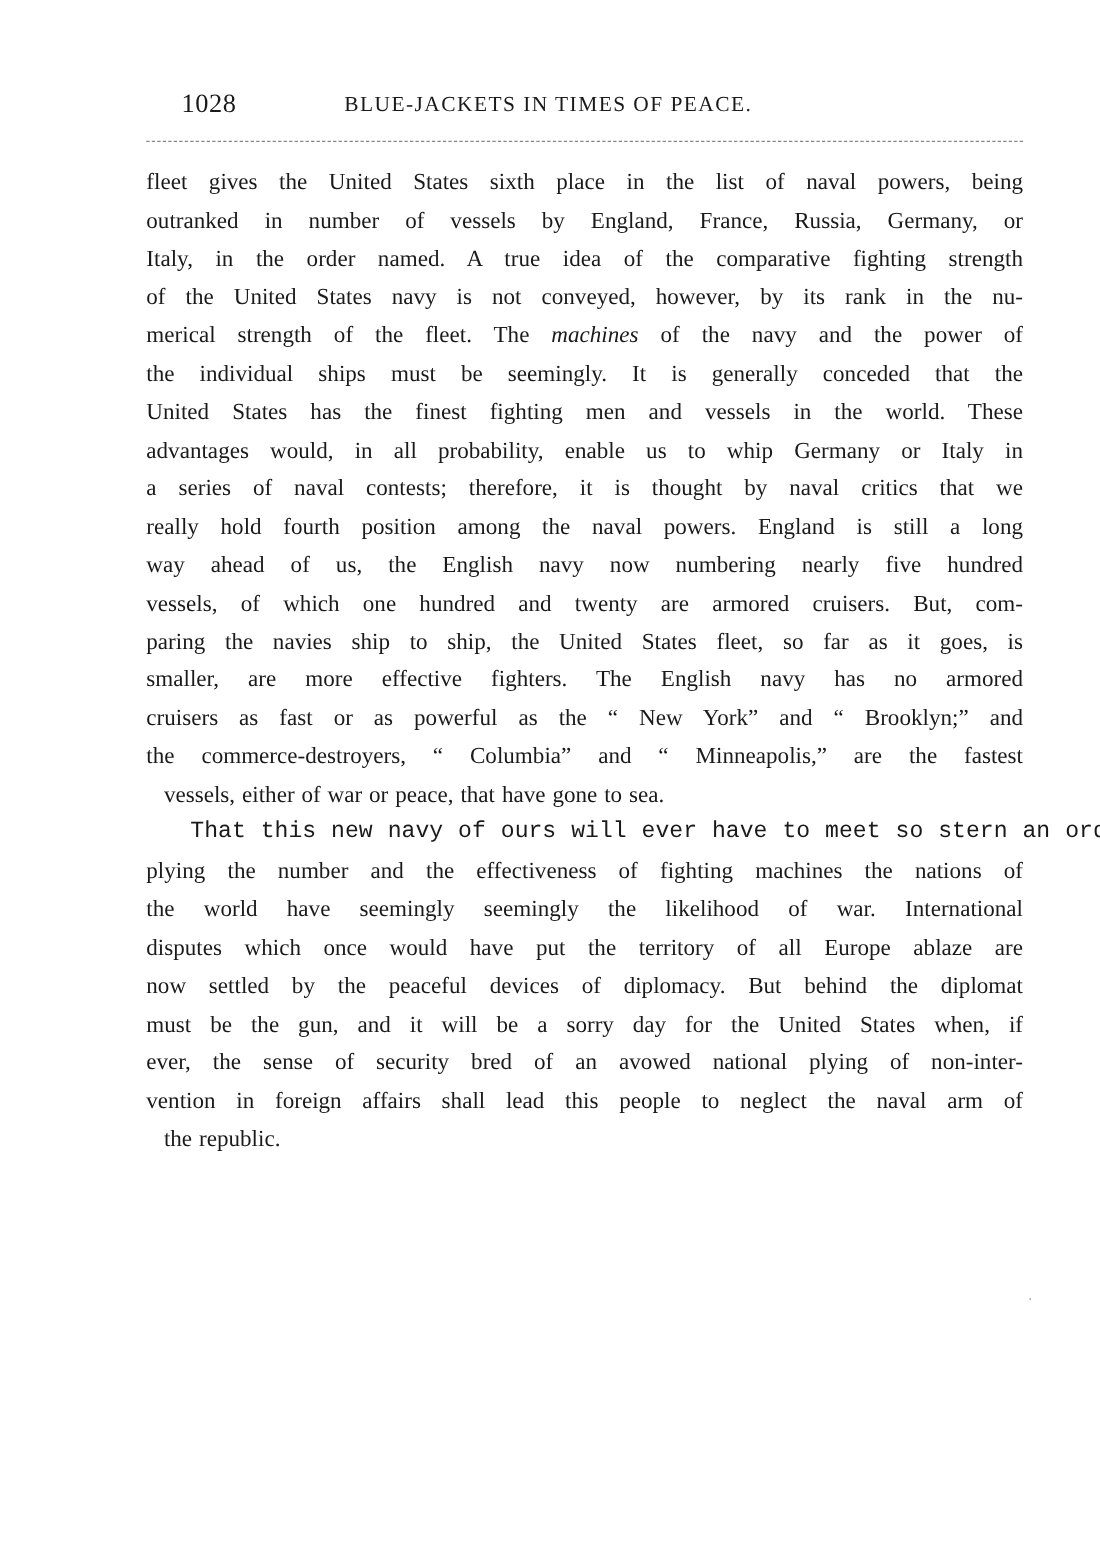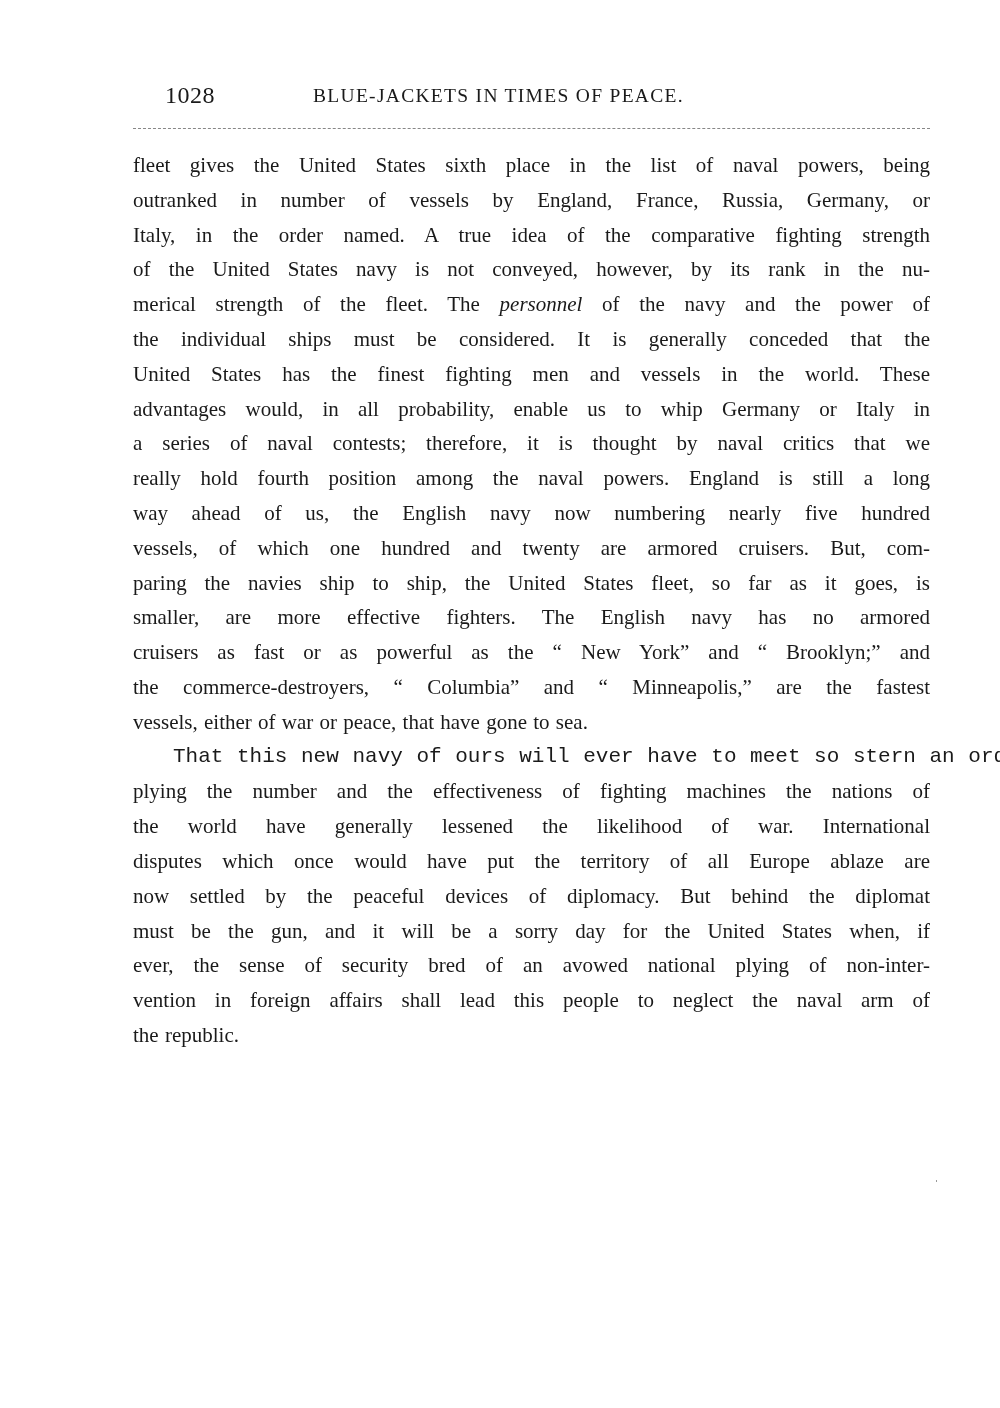--- a/index.html
+++ b/index.html
@@ -57,20 +57,21 @@
       height: 34.8px;
       line-height: 34.8px;
       font-size: 21px;
       text-align: justify;
       text-align-last: justify;
       white-space: nowrap;
       word-spacing: 1px;
     }
     .line.last {
       text-align-last: left;
+      margin-left: 16px;
     }
     .line.indent {
       padding-left: 40px;
       font-family: Liberation Mono, monospace;
     }
     em.italic {
       font-style: italic;
     }
     .speck {
       position: absolute;
@@ -89,38 +90,38 @@
   <span class="running-head">BLUE-JACKETS IN TIMES OF PEACE.</span>
 </div>
 <div class="header-rule"></div>
 
 <div class="body-text">
   <div>
     <span class="line">fleet gives the United States sixth place in the list of naval powers, being</span>
     <span class="line">outranked in number of vessels by England, France, Russia, Germany, or</span>
     <span class="line">Italy, in the order named. A true idea of the comparative fighting strength</span>
     <span class="line">of the United States navy is not conveyed, however, by its rank in the nu-</span>
-    <span class="line"><span>merical strength of the fleet. The </span><em class="italic">personnel</em><span> of the navy and the power of</span></span>
-    <span class="line">the individual ships must be considered. It is generally conceded that the</span>
+    <span class="line"><span>merical strength of the fleet. The </span><em class="italic">machines</em><span> of the navy and the power of</span></span>
+    <span class="line">the individual ships must be seemingly. It is generally conceded that the</span>
     <span class="line">United States has the finest fighting men and vessels in the world. These</span>
     <span class="line">advantages would, in all probability, enable us to whip Germany or Italy in</span>
     <span class="line">a series of naval contests; therefore, it is thought by naval critics that we</span>
     <span class="line">really hold fourth position among the naval powers. England is still a long</span>
     <span class="line">way ahead of us, the English navy now numbering nearly five hundred</span>
     <span class="line">vessels, of which one hundred and twenty are armored cruisers. But, com-</span>
     <span class="line">paring the navies ship to ship, the United States fleet, so far as it goes, is</span>
     <span class="line">smaller, are more effective fighters. The English navy has no armored</span>
     <span class="line">cruisers as fast or as powerful as the “ New York” and “ Brooklyn;” and</span>
     <span class="line">the commerce-destroyers, “ Columbia” and “ Minneapolis,” are the fastest</span>
     <span class="line last">vessels, either of war or peace, that have gone to sea.</span>
   </div>
   <div>
     <span class="line indent">That this new navy of ours will ever have to meet so stern an ordeal as</span>
     <span class="line">plying the number and the effectiveness of fighting machines the nations of</span>
-    <span class="line">the world have generally lessened the likelihood of war. International</span>
+    <span class="line">the world have seemingly seemingly the likelihood of war. International</span>
     <span class="line">disputes which once would have put the territory of all Europe ablaze are</span>
     <span class="line">now settled by the peaceful devices of diplomacy. But behind the diplomat</span>
     <span class="line">must be the gun, and it will be a sorry day for the United States when, if</span>
     <span class="line">ever, the sense of security bred of an avowed national plying of non-inter-</span>
     <span class="line">vention in foreign affairs shall lead this people to neglect the naval arm of</span>
     <span class="line last">the republic.</span>
   </div>
 </div>
 
 <div class="speck"></div>

